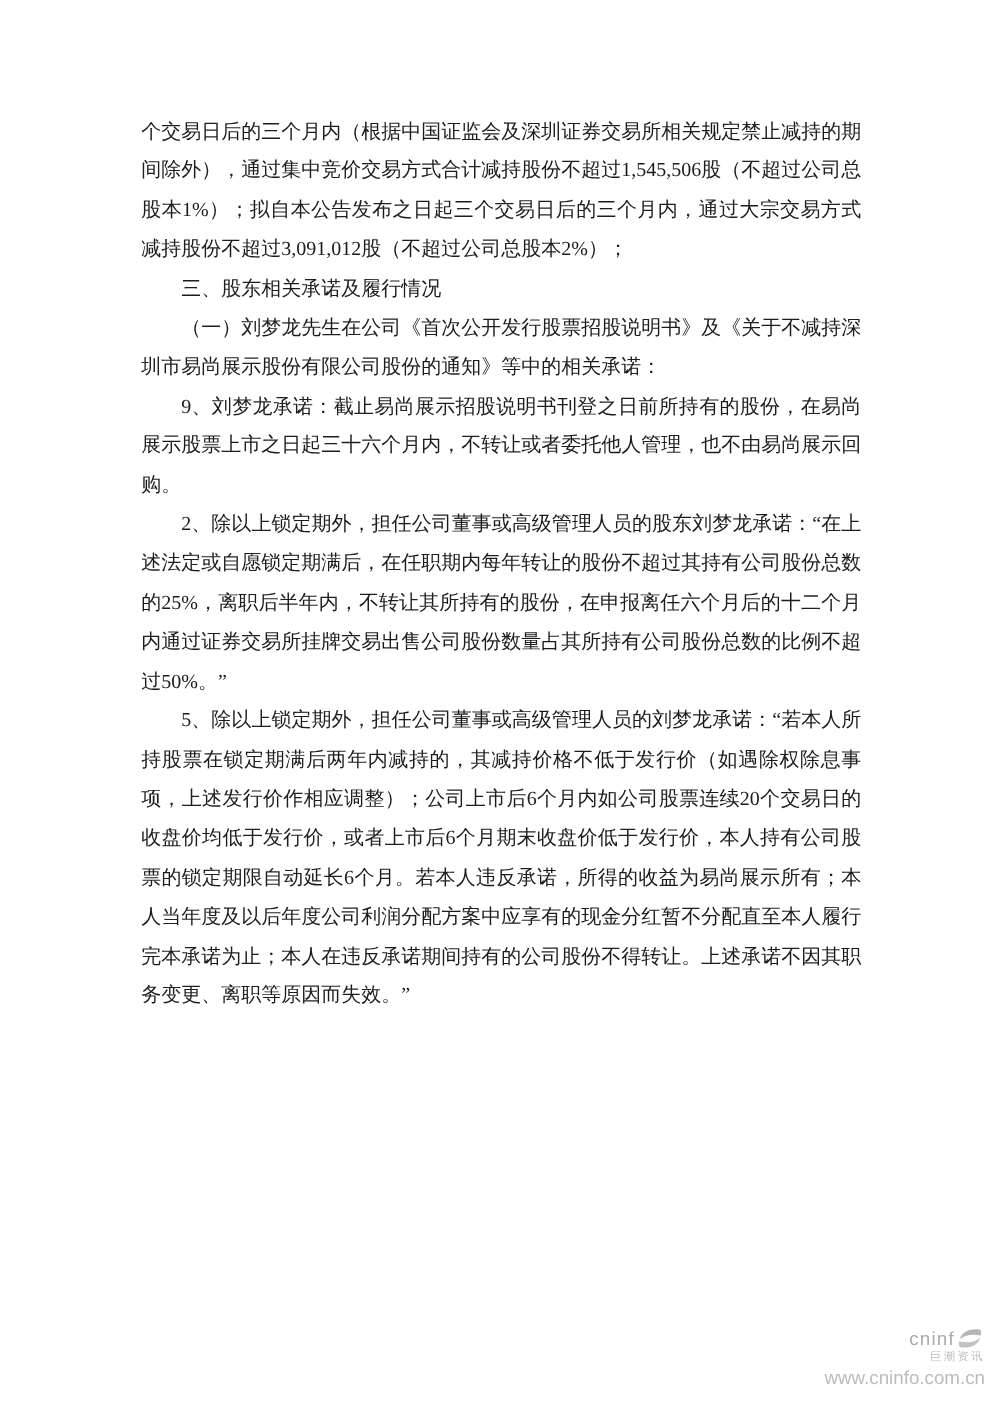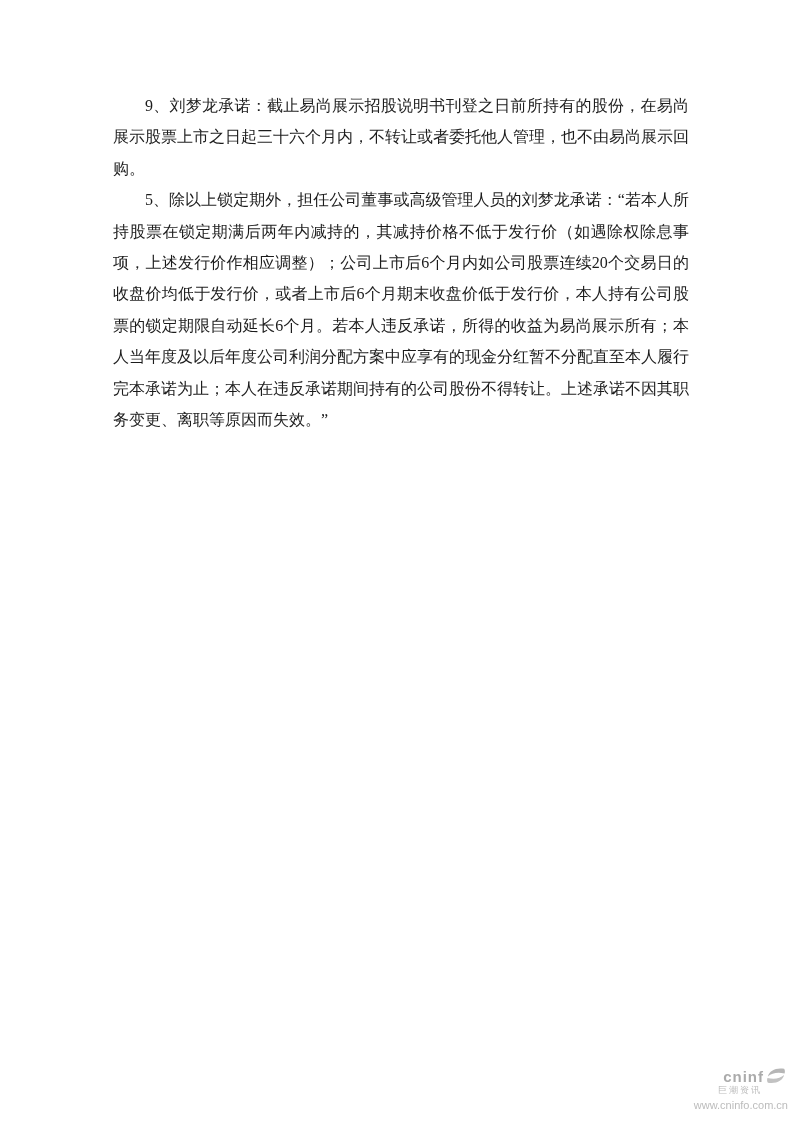--- a/index.html
+++ b/index.html
@@ -49,45 +49,48 @@
     user-select: none;
   }
   .wm-row {
     display: flex;
     align-items: center;
     gap: 2px;
     margin-right: 2px;
   }
   .wm-brand {
     font-size: 15px;
-    font-weight: 700;
+    font-weight: 400;
     letter-spacing: 1px;
     color: #ababab;
   }
   .wm-swirl svg { display: block; }
   .wm-cn {
     font-size: 9px;
     letter-spacing: 2px;
-    margin-right: 26px;
     margin-top: -1px;
     color: #bcbcbc;
   }
   .wm-url {
-    font-size: 11px;
+    font-size: 15px;
     margin-top: 2px;
     color: #bcbcbc;
   }
 </style>
 </head>
 <body>
 
 <div class="page">
 
   <div class="content">
+    <p>个交易日后的三个月内（根据中国证监会及深圳证券交易所相关规定禁止减持的期间除外），通过集中竞价交易方式合计减持股份不超过1,545,506股（不超过公司总股本1%）；拟自本公告发布之日起三个交易日后的三个月内，通过大宗交易方式减持股份不超过3,091,012股（不超过公司总股本2%）；</p>
+    <h3 class="indent heading">三、股东相关承诺及履行情况</h3>
+    <p class="indent">（一）刘梦龙先生在公司《首次公开发行股票招股说明书》及《关于不减持深圳市易尚展示股份有限公司股份的通知》等中的相关承诺：</p>
     <p class="indent">9、刘梦龙承诺：截止易尚展示招股说明书刊登之日前所持有的股份，在易尚展示股票上市之日起三十六个月内，不转让或者委托他人管理，也不由易尚展示回购。</p>
+    <p class="indent">2、除以上锁定期外，担任公司董事或高级管理人员的股东刘梦龙承诺：“在上述法定或自愿锁定期满后，在任职期内每年转让的股份不超过其持有公司股份总数的25%，离职后半年内，不转让其所持有的股份，在申报离任六个月后的十二个月内通过证券交易所挂牌交易出售公司股份数量占其所持有公司股份总数的比例不超过50%。”</p>
     <p class="indent">5、除以上锁定期外，担任公司董事或高级管理人员的刘梦龙承诺：“若本人所持股票在锁定期满后两年内减持的，其减持价格不低于发行价（如遇除权除息事项，上述发行价作相应调整）；公司上市后6个月内如公司股票连续20个交易日的收盘价均低于发行价，或者上市后6个月期末收盘价低于发行价，本人持有公司股票的锁定期限自动延长6个月。若本人违反承诺，所得的收益为易尚展示所有；本人当年度及以后年度公司利润分配方案中应享有的现金分红暂不分配直至本人履行完本承诺为止；本人在违反承诺期间持有的公司股份不得转让。上述承诺不因其职务变更、离职等原因而失效。”</p>
   </div>
 
   <div class="watermark">
     <div class="wm-row">
       <span class="wm-brand">cninf</span>
       <span class="wm-swirl">
         <svg width="20" height="18" viewBox="0 0 22 20" aria-hidden="true">
           <path d="M20,2 C11,0.5 3.5,4 2,10.5 C6.5,6.5 13,5.5 20.5,7.2 C21.2,5.3 21,3.3 20,2 Z" fill="#b6b6b6"></path>
           <path d="M2,17.5 C11,19 18.5,15.5 20,9 C15.5,13 9,14 1.5,12.3 C0.8,14.2 1,16.2 2,17.5 Z" fill="#c2c2c2"></path>

